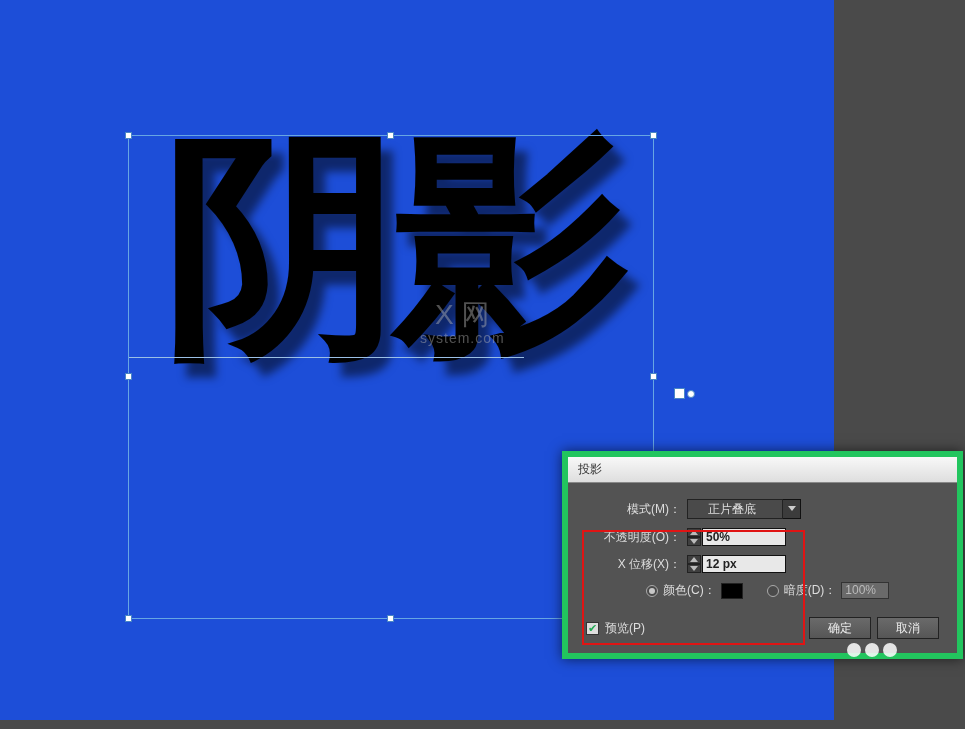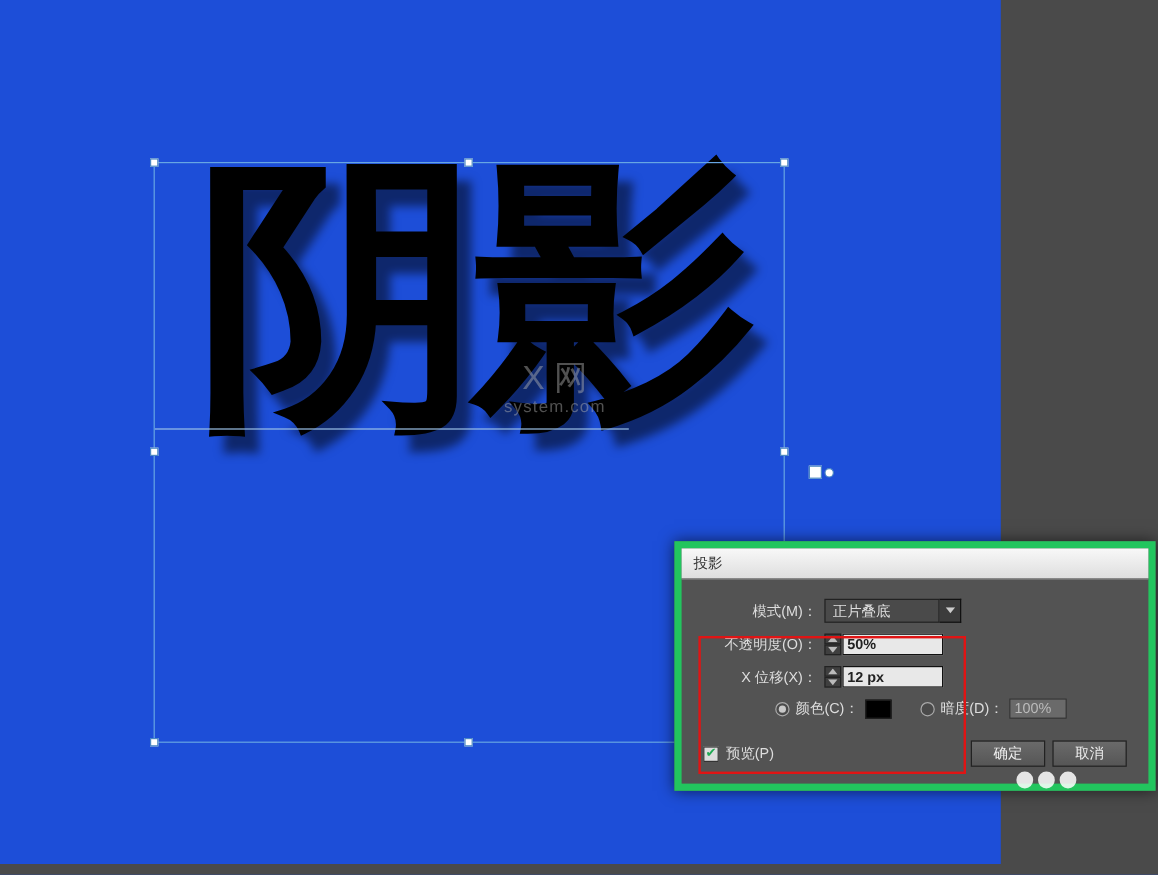--- a/index.html
+++ b/index.html
@@ -158,21 +158,21 @@
   }
   .combo {
     display: flex;
     align-items: center;
   }
   .combo-field {
     height: 20px;
     background: #4a4a4a;
     border: 1px solid #222;
     color: #ddd;
-    padding: 0 6px;
+    padding: 0 20px;
     line-height: 18px;
     font-size: 12px;
     width: 96px;
   }
   .combo-btn {
     width: 18px; height: 20px;
     background: #3c3c3c;
     border: 1px solid #111;
     border-left: none;
     display: flex; align-items: center; justify-content: center;

